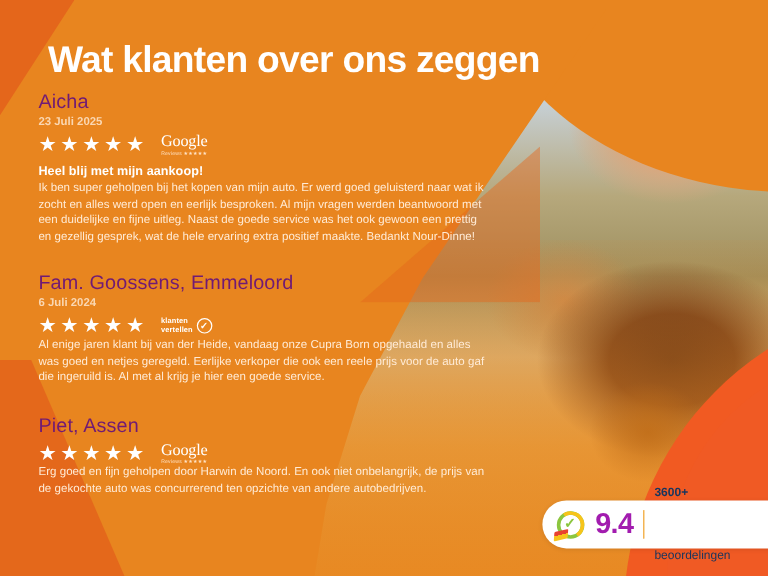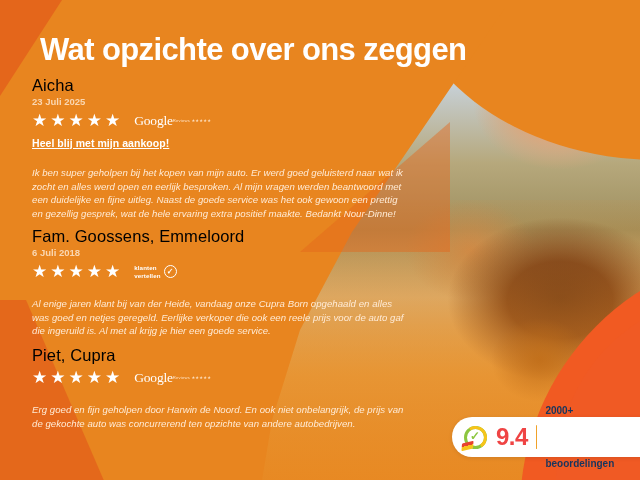--- a/index.html
+++ b/index.html
@@ -76,53 +76,53 @@
     font-size:31px; font-weight:bold; color:#fff;
     letter-spacing:-0.6px; white-space:nowrap;
   }
 
   .review { position:absolute; left:32px; width:380px; }
   .r1 { top:76px; }
   .r2 { top:227px; }
   .r3 { top:346px; }
 
   .r-name {
-    font-size:16.5px; color:#000000; font-weight:normal;
+    font-size:16.5px; color:#701a75; font-weight:normal;
     letter-spacing:.1px; line-height:19px;
   }
   .r-date {
     font-size:9.5px; color:#FAD7B2; margin-top:1px; line-height:12px;font-weight:bold;
   }
 
   .r-meta { display:flex; align-items:center; gap:14px; margin-top:3px; height:19px; }
   .stars { display:flex; gap:3px; line-height:1; }
   .stars span { color:#ffffff; font-size:17px; line-height:17px; }
 
   
-  .glogo { display:flex; align-items:center; line-height:1; }
+  .glogo { display:flex; flex-direction:column; align-items:center; line-height:1; }
   .glogo .gword { font-size:13.5px; color:#fff; font-family:"Liberation Serif", serif; letter-spacing:-.2px; }
   .glogo .gsub { font-size:4.2px; color:#FFE2C4; letter-spacing:.2px; margin-top:1px; white-space:nowrap; }
 
   
   .kv { display:flex; align-items:center; gap:3px; }
   .kv-txt { font-size:6.2px; font-weight:bold; color:#fff; line-height:7.6px; letter-spacing:.1px; }
   .kv-mark {
     width:13px; height:13px; border-radius:50%;
     background:#E8851F; border:1.6px solid #fff;
     display:flex; align-items:center; justify-content:center;
     color:#fff; font-size:8px; font-weight:bold; line-height:1;
   }
 
   .r-title {
     margin-top:7px; font-size:10.5px; font-weight:bold; color:#ffffff;
-    line-height:13px; letter-spacing:.05px;text-decoration:underline;
+    line-height:13px; letter-spacing:.05px;
   }
   .r-body {
-    margin-top:16px; font-size:9.6px; color:#FFEBD6; line-height:13.6px;
-    letter-spacing:.04px; max-width:372px;font-style:italic;
+    margin-top:0; font-size:9.6px; color:#FFEBD6; line-height:13.6px;
+    letter-spacing:.04px; max-width:372px;
   }
 
   
   .badge {
     position:absolute; left:452px; top:417px;
     height:40px; width:192px;
     background:#ffffff;
     border-radius:20px 0 0 20px;
     display:flex; align-items:center;
     padding-left:11px; gap:8px;
@@ -144,44 +144,44 @@
   .kvlogo .tick {
     position:absolute; left:7px; top:5px;
     font-size:12px; color:#8CC63F; font-weight:bold; line-height:1;
   }
   .kvlogo .flag {
     position:absolute; left:-1px; bottom:0px; width:11px; height:8px;
     background:linear-gradient(180deg,#E8432E 0 45%, #F7C41A 45% 100%);
     transform:skewX(-18deg) rotate(-14deg);
     border-radius:1px;
   }
-  .score { font-size:24px; font-weight:bold; color:#ef4444; line-height:1; letter-spacing:-.5px;text-align:right; }
+  .score { font-size:24px; font-weight:bold; color:#a21caf; line-height:1; letter-spacing:-.5px;text-align:right; }
   .divider { width:1.5px; height:24px; background:#F0A22A; border-radius:1px; }
   .badge-txt { line-height:12px; }
   .badge-txt .l1 { font-size:10px; font-weight:bold; color:#16355E; }
-  .badge-txt .l2 { font-size:10px; font-weight:bold; color:#16355E;margin-top:41px; }
+  .badge-txt .l2 { font-size:10px; font-weight:normal; color:#16355E;margin-top:41px; }
 </style>
 </head>
 <body>
 
 <div id="stage">
 
   <div class="photo-layer"></div>
   <div class="orange-veil"></div>
   <div class="blob-tr"></div>
   <div class="blob-br"></div>
   <div class="blob-br2"></div>
   <div class="wedge"></div>
   <div class="accent-tl"></div>
   <div class="accent-bl"></div>
   <div class="accent-mid"></div>
 
   <div class="content">
 
-    <div class="headline">Wat opzichte over ons zeggen</div>
+    <div class="headline">Wat klanten over ons zeggen</div>
 
     <div class="review r1">
       <div class="r-name">Aicha</div>
       <div class="r-date">23 Juli 2025</div>
       <div class="r-meta">
         <div class="stars">
           <span>★</span>
           <span>★</span>
           <span>★</span>
           <span>★</span>
@@ -191,42 +191,42 @@
           <div class="gword">Google</div>
           <div class="gsub">Reviews ★★★★★</div>
         </div>
       </div>
       <div class="r-title">Heel blij met mijn aankoop!</div>
       <div class="r-body">Ik ben super geholpen bij het kopen van mijn auto. Er werd goed geluisterd naar wat ik zocht en alles werd open en eerlijk besproken. Al mijn vragen werden beantwoord met een duidelijke en fijne uitleg. Naast de goede service was het ook gewoon een prettig en gezellig gesprek, wat de hele ervaring extra positief maakte. Bedankt Nour-Dinne!</div>
     </div>
 
     <div class="review r2">
       <div class="r-name">Fam. Goossens, Emmeloord</div>
-      <div class="r-date">6 Juli 2018</div>
+      <div class="r-date">6 Juli 2024</div>
       <div class="r-meta">
         <div class="stars">
           <span>★</span>
           <span>★</span>
           <span>★</span>
           <span>★</span>
           <span>★</span>
         </div>
         <div class="kv">
           <div class="kv-txt">
             <div>klanten</div>
             <div>vertellen</div>
           </div>
           <div class="kv-mark">✓</div>
         </div>
       </div>
       <div class="r-body">Al enige jaren klant bij van der Heide, vandaag onze Cupra Born opgehaald en alles was goed en netjes geregeld. Eerlijke verkoper die ook een reele prijs voor de auto gaf die ingeruild is. Al met al krijg je hier een goede service.</div>
     </div>
 
     <div class="review r3">
-      <div class="r-name">Piet, Cupra</div>
+      <div class="r-name">Piet, Assen</div>
       <div class="r-meta">
         <div class="stars">
           <span>★</span>
           <span>★</span>
           <span>★</span>
           <span>★</span>
           <span>★</span>
         </div>
         <div class="glogo">
           <div class="gword">Google</div>
@@ -238,19 +238,19 @@
 
     <div class="badge">
       <div class="kvlogo">
         <div class="ring"></div>
         <div class="tick">✓</div>
         <div class="flag"></div>
       </div>
       <div class="score">9.4</div>
       <div class="divider"></div>
       <div class="badge-txt">
-        <div class="l1">2000+</div>
+        <div class="l1">3600+</div>
         <div class="l2">beoordelingen</div>
       </div>
     </div>
 
   </div>
 </div>
 
 </body></html>

